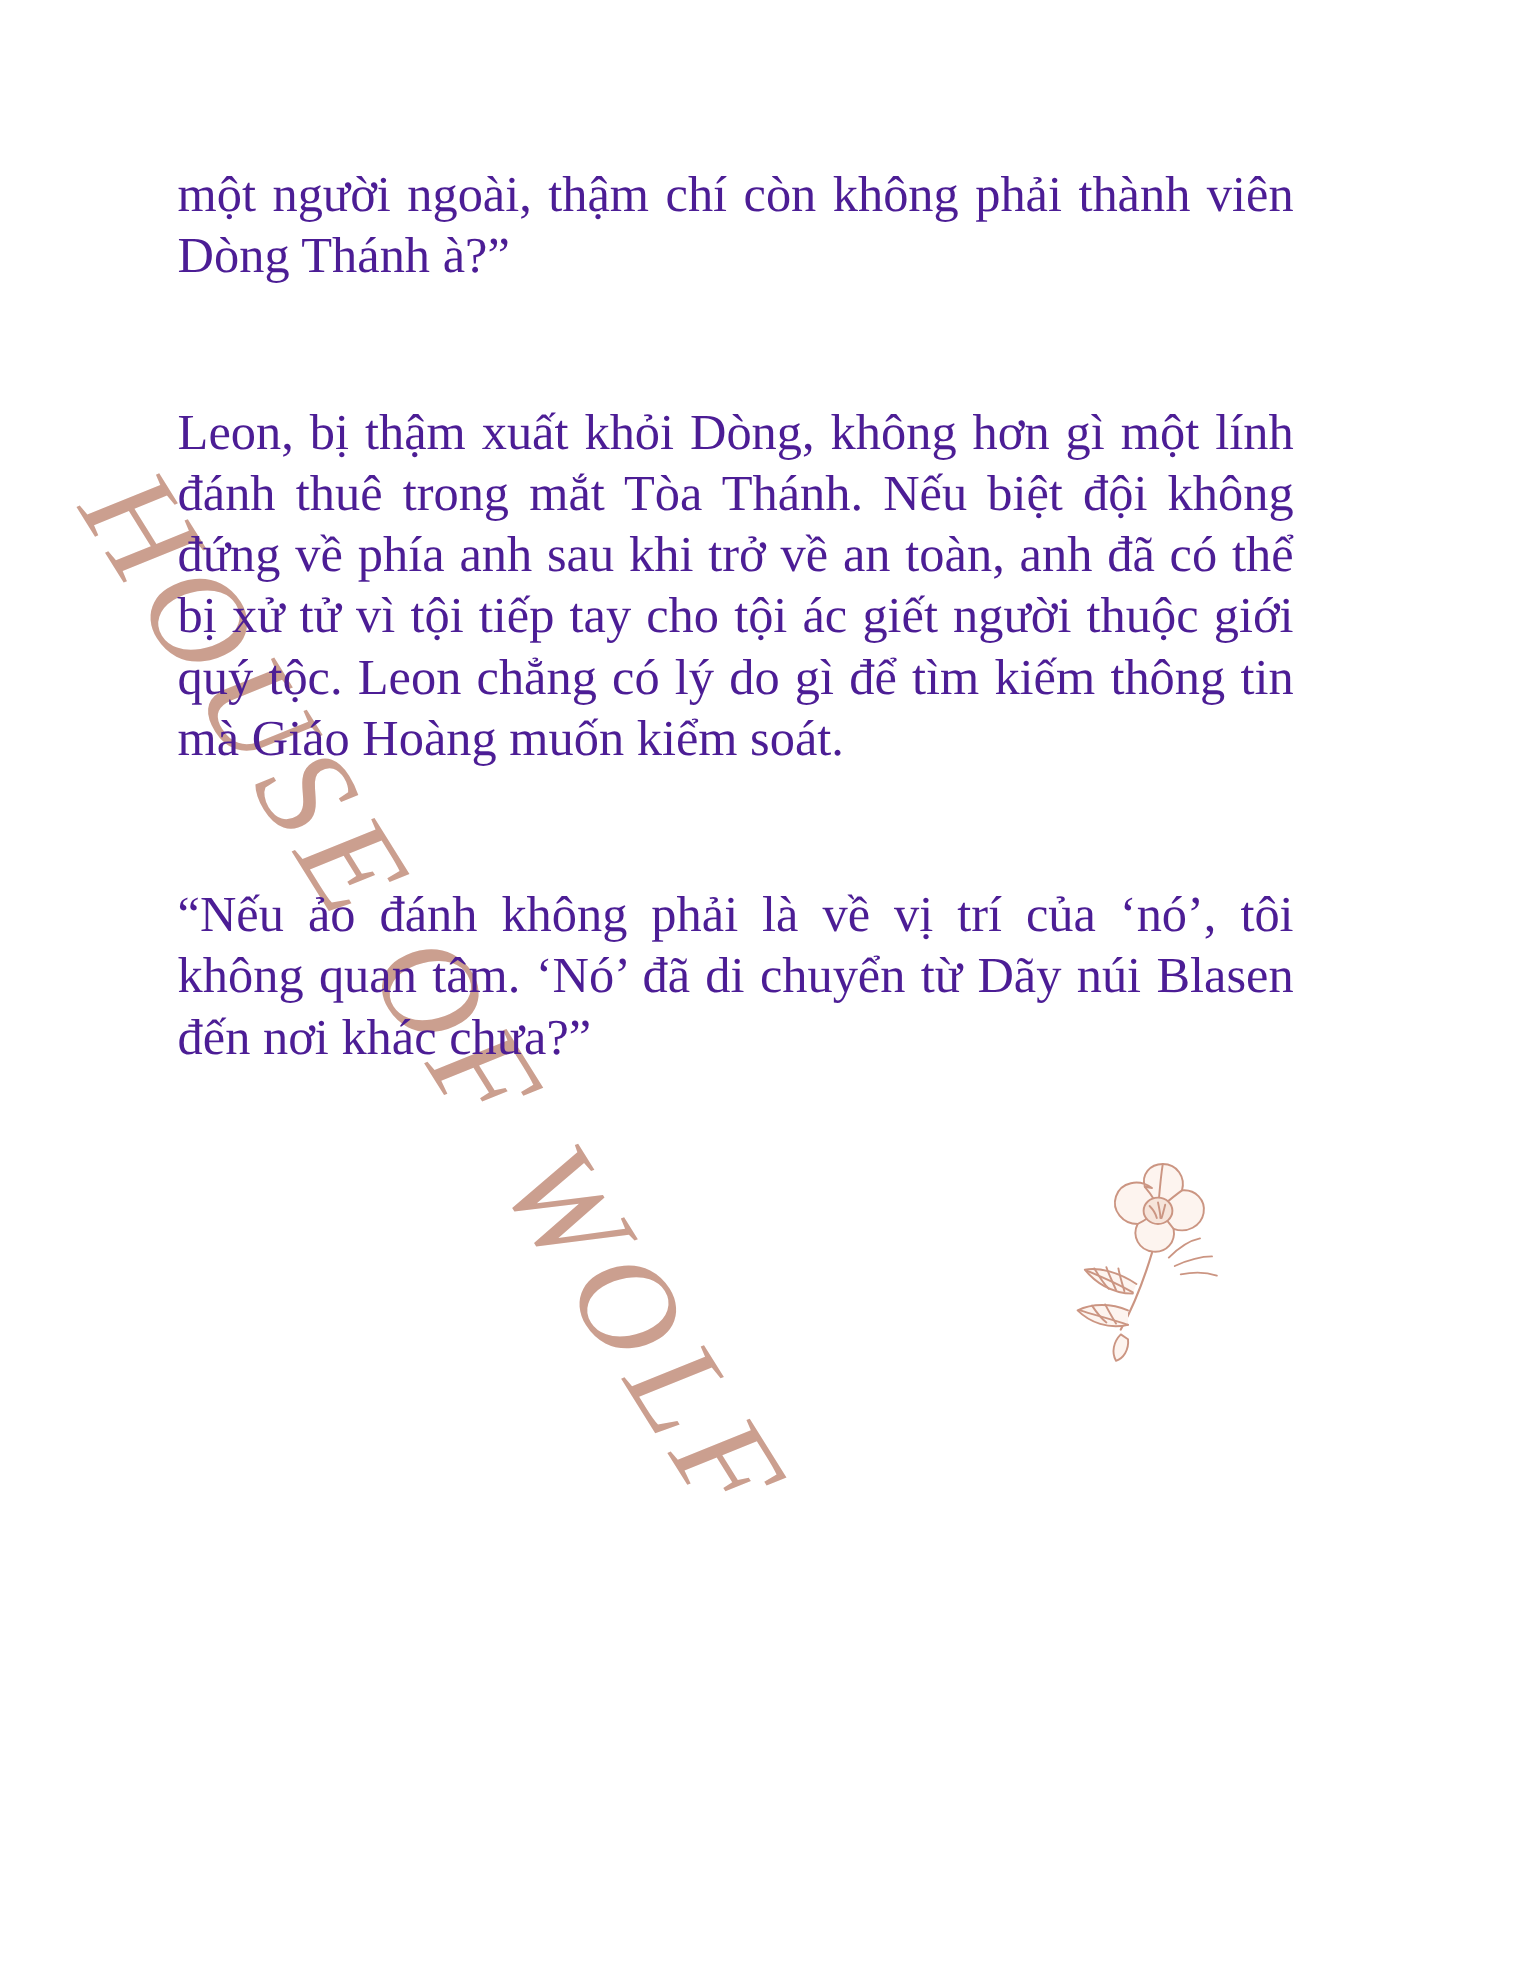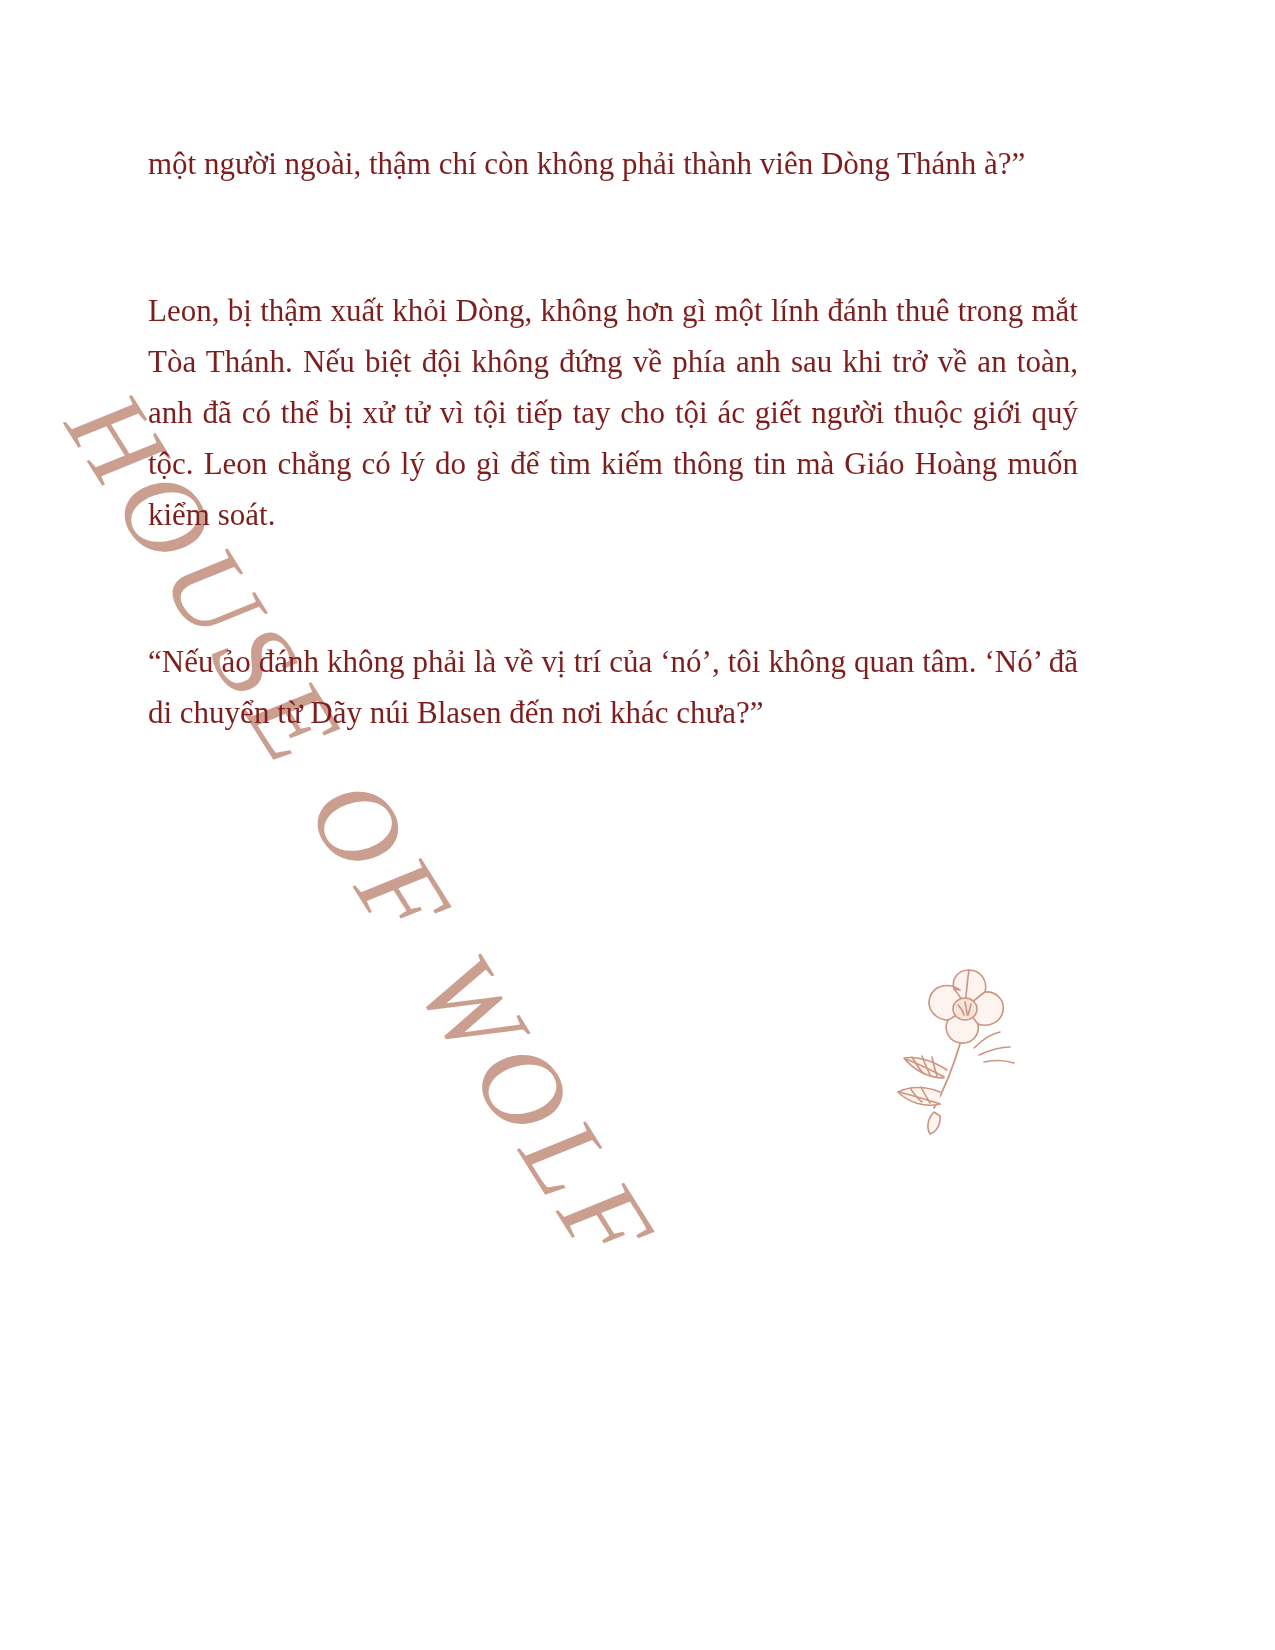--- a/index.html
+++ b/index.html
@@ -50,23 +50,23 @@
   
   .content {
     position: absolute;
     left: 148px;
     top: 138px;
     width: 930px;
     z-index: 2;
   }
   .para {
     margin: 0 0 62px 0;
-    font-size: 31px;
+    font-size: 42px;
     line-height: 51px;
-    color: #7f1d1d;
+    color: #4c1d95;
     text-align: justify;
     text-justify: inter-word;
     font-stretch: condensed;
     -webkit-font-smoothing: antialiased;
   }
   .para:last-child { margin-bottom: 0; }
   .p-gap-xl { margin-bottom: 96px; }
 </style>
 </head>
 <body>

